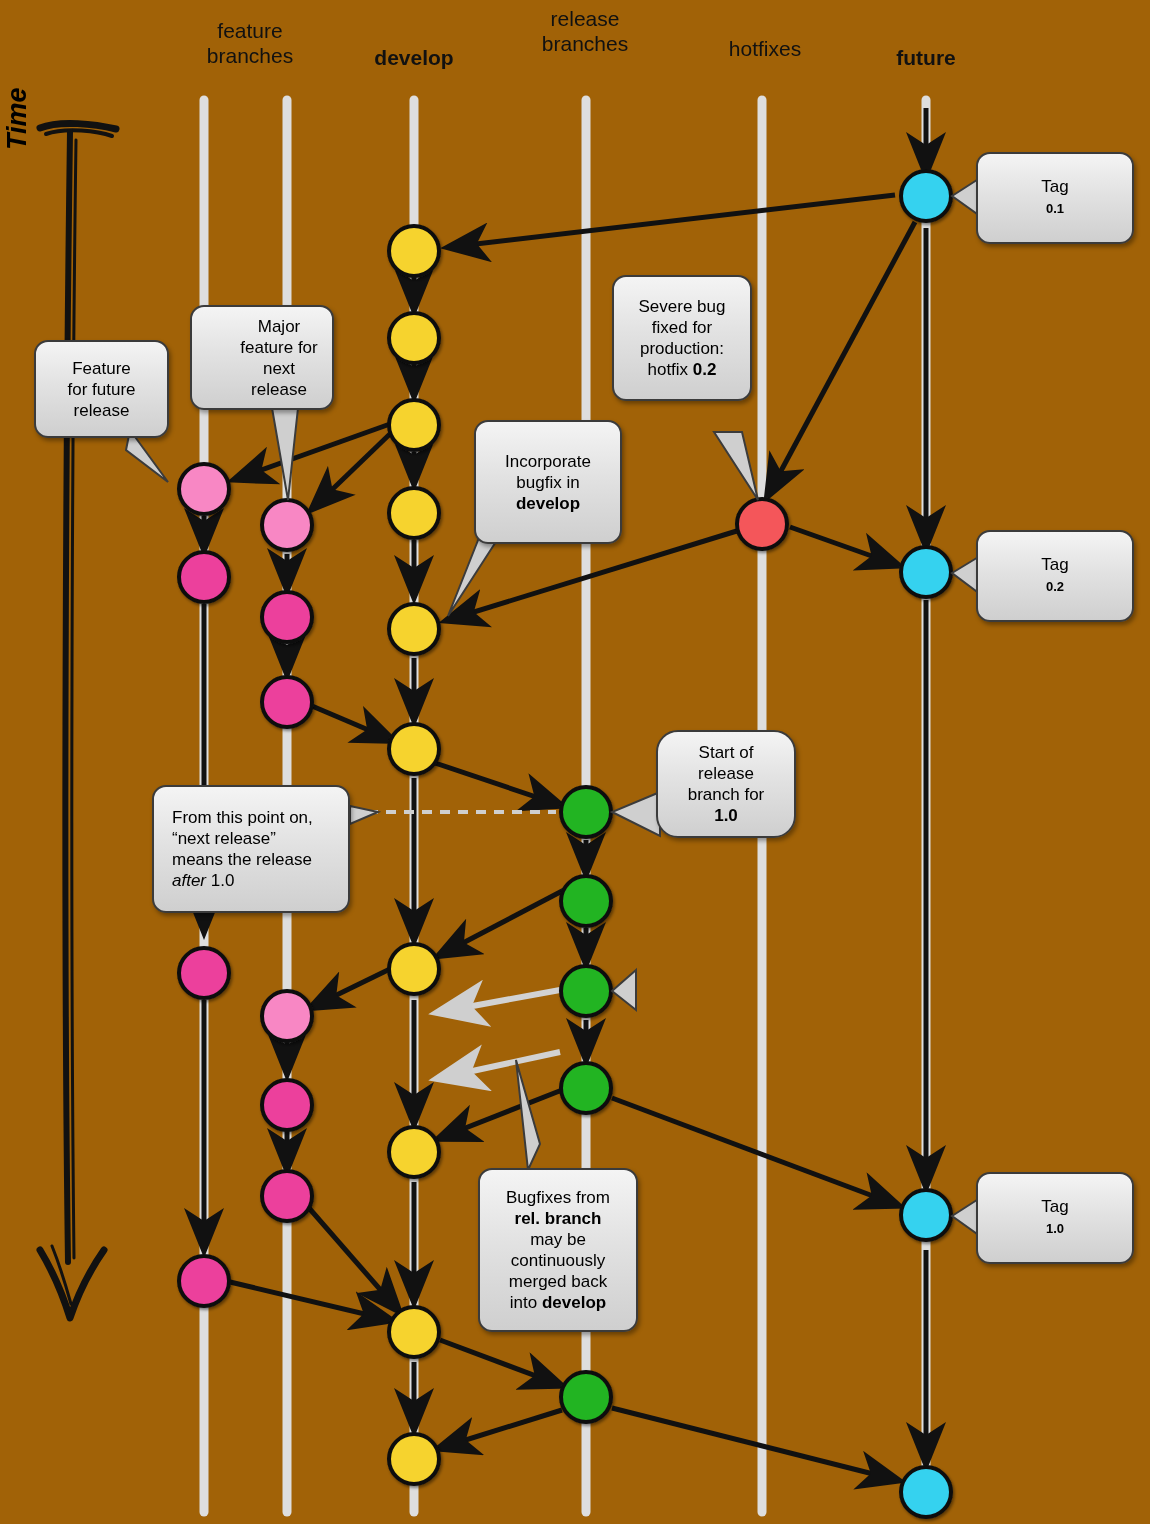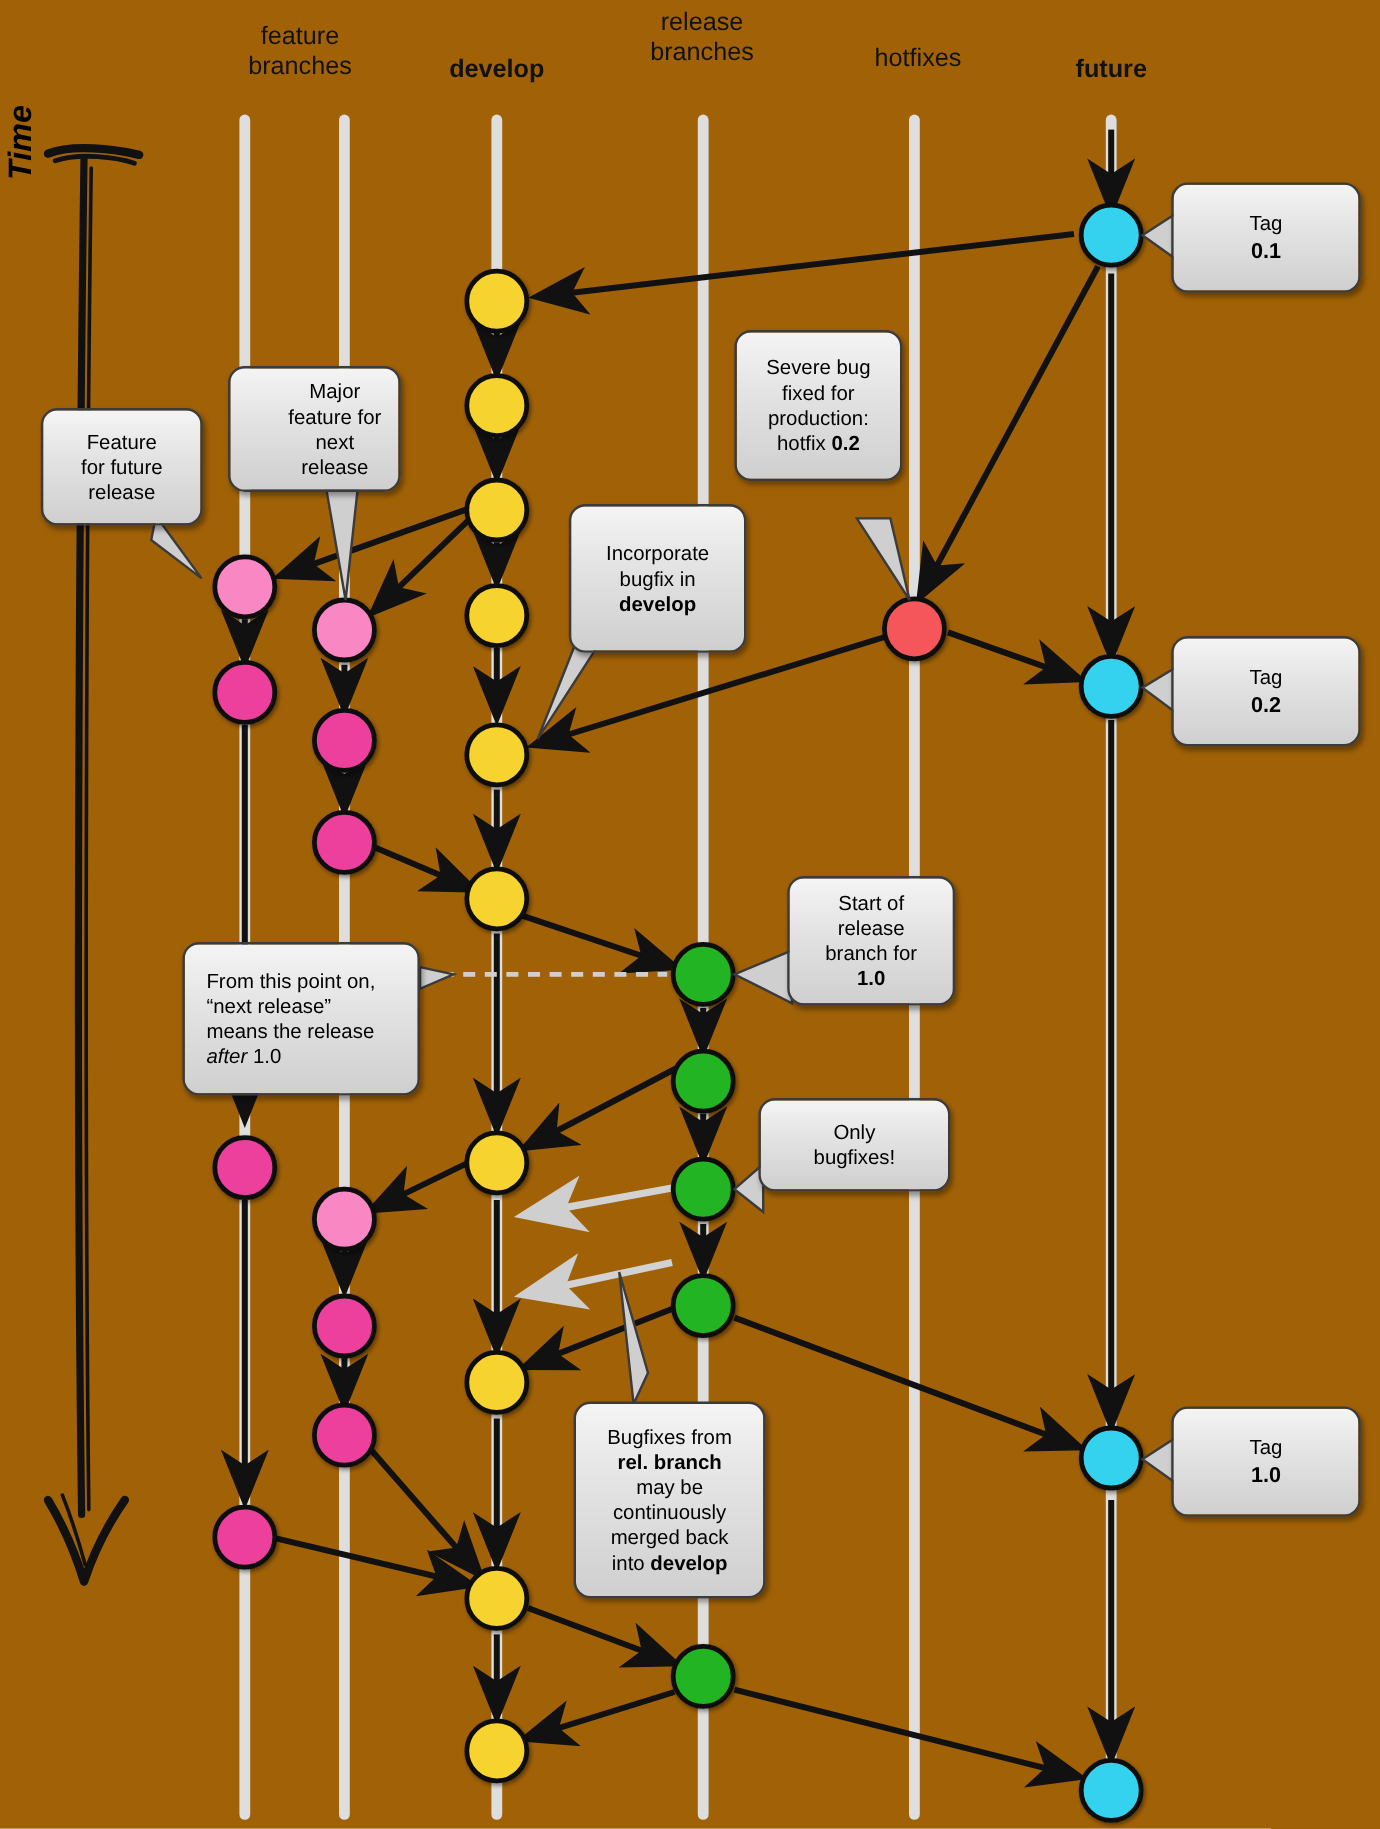--- a/index.html
+++ b/index.html
@@ -63,21 +63,21 @@
     justify-content: center;
   }
   .callout.left-align { text-align: left; justify-content: flex-start; }
   .callout b { font-weight: bold; }
   .callout i { font-style: italic; }
 
   .tag-callout {
     font-size: 17px;
     line-height: 22px;
   }
-  .tag-callout .tagnum { font-weight: bold; font-size: 18px; }
+  .tag-callout .tagnum { font-weight: bold; font-size: 13px; }
 </style>
 </head>
 <body>
 
 <div id="stage">
 
   <svg id="svgroot" viewBox="0 0 1150 1524" xmlns="http://www.w3.org/2000/svg">
     <defs>
       <marker id="arrowhead" markerWidth="10" markerHeight="8" refX="8" refY="4" orient="auto">
         <path d="M0,0 L10,4 L0,8 L2.6,4 Z" fill="#111111"></path>
@@ -278,32 +278,28 @@
   </div>
 
   <div class="callout" style="left:474px; top:420px; width:148px; height:124px;">
     <span>Incorporate<br>bugfix in<br><b>develop</b></span>
   </div>
 
   <div class="callout" style="left:612px; top:275px; width:140px; height:126px;">
     <span>Severe bug<br>fixed for<br>production:<br>hotfix <b>0.2</b></span>
   </div>
 
-  <div class="callout" style="left:656px; top:730px; width:140px; height:108px;">
+  <div class="callout" style="left:656px; top:730px; width:140px; height:108px;border-radius:22px;">
     <span>Start of<br>release<br>branch for<br><b>1.0</b></span>
   </div>
 
   <div class="callout left-align" style="left:152px; top:785px; width:198px; height:128px; padding-left:18px;">
     <span>From this point on,<br>“next release”<br>means the release<br><i>after</i> 1.0</span>
   </div>
 
-  <div class="callout" style="left:632px; top:915px; width:160px; height:78px;">
-    <span style="white-space:pre-line;">Only
-bugfixes!</span>
-  </div>
 
   <div class="callout" style="left:478px; top:1168px; width:160px; height:164px;">
     <span>Bugfixes from<br><b>rel. branch</b><br>may be<br>continuously<br>merged back<br>into <b>develop</b></span>
   </div>
 
   <div class="callout tag-callout" style="left:976px; top:152px; width:158px; height:92px;">
     <div>
       <div>Tag</div>
       <div class="tagnum">0.1</div>
     </div>

